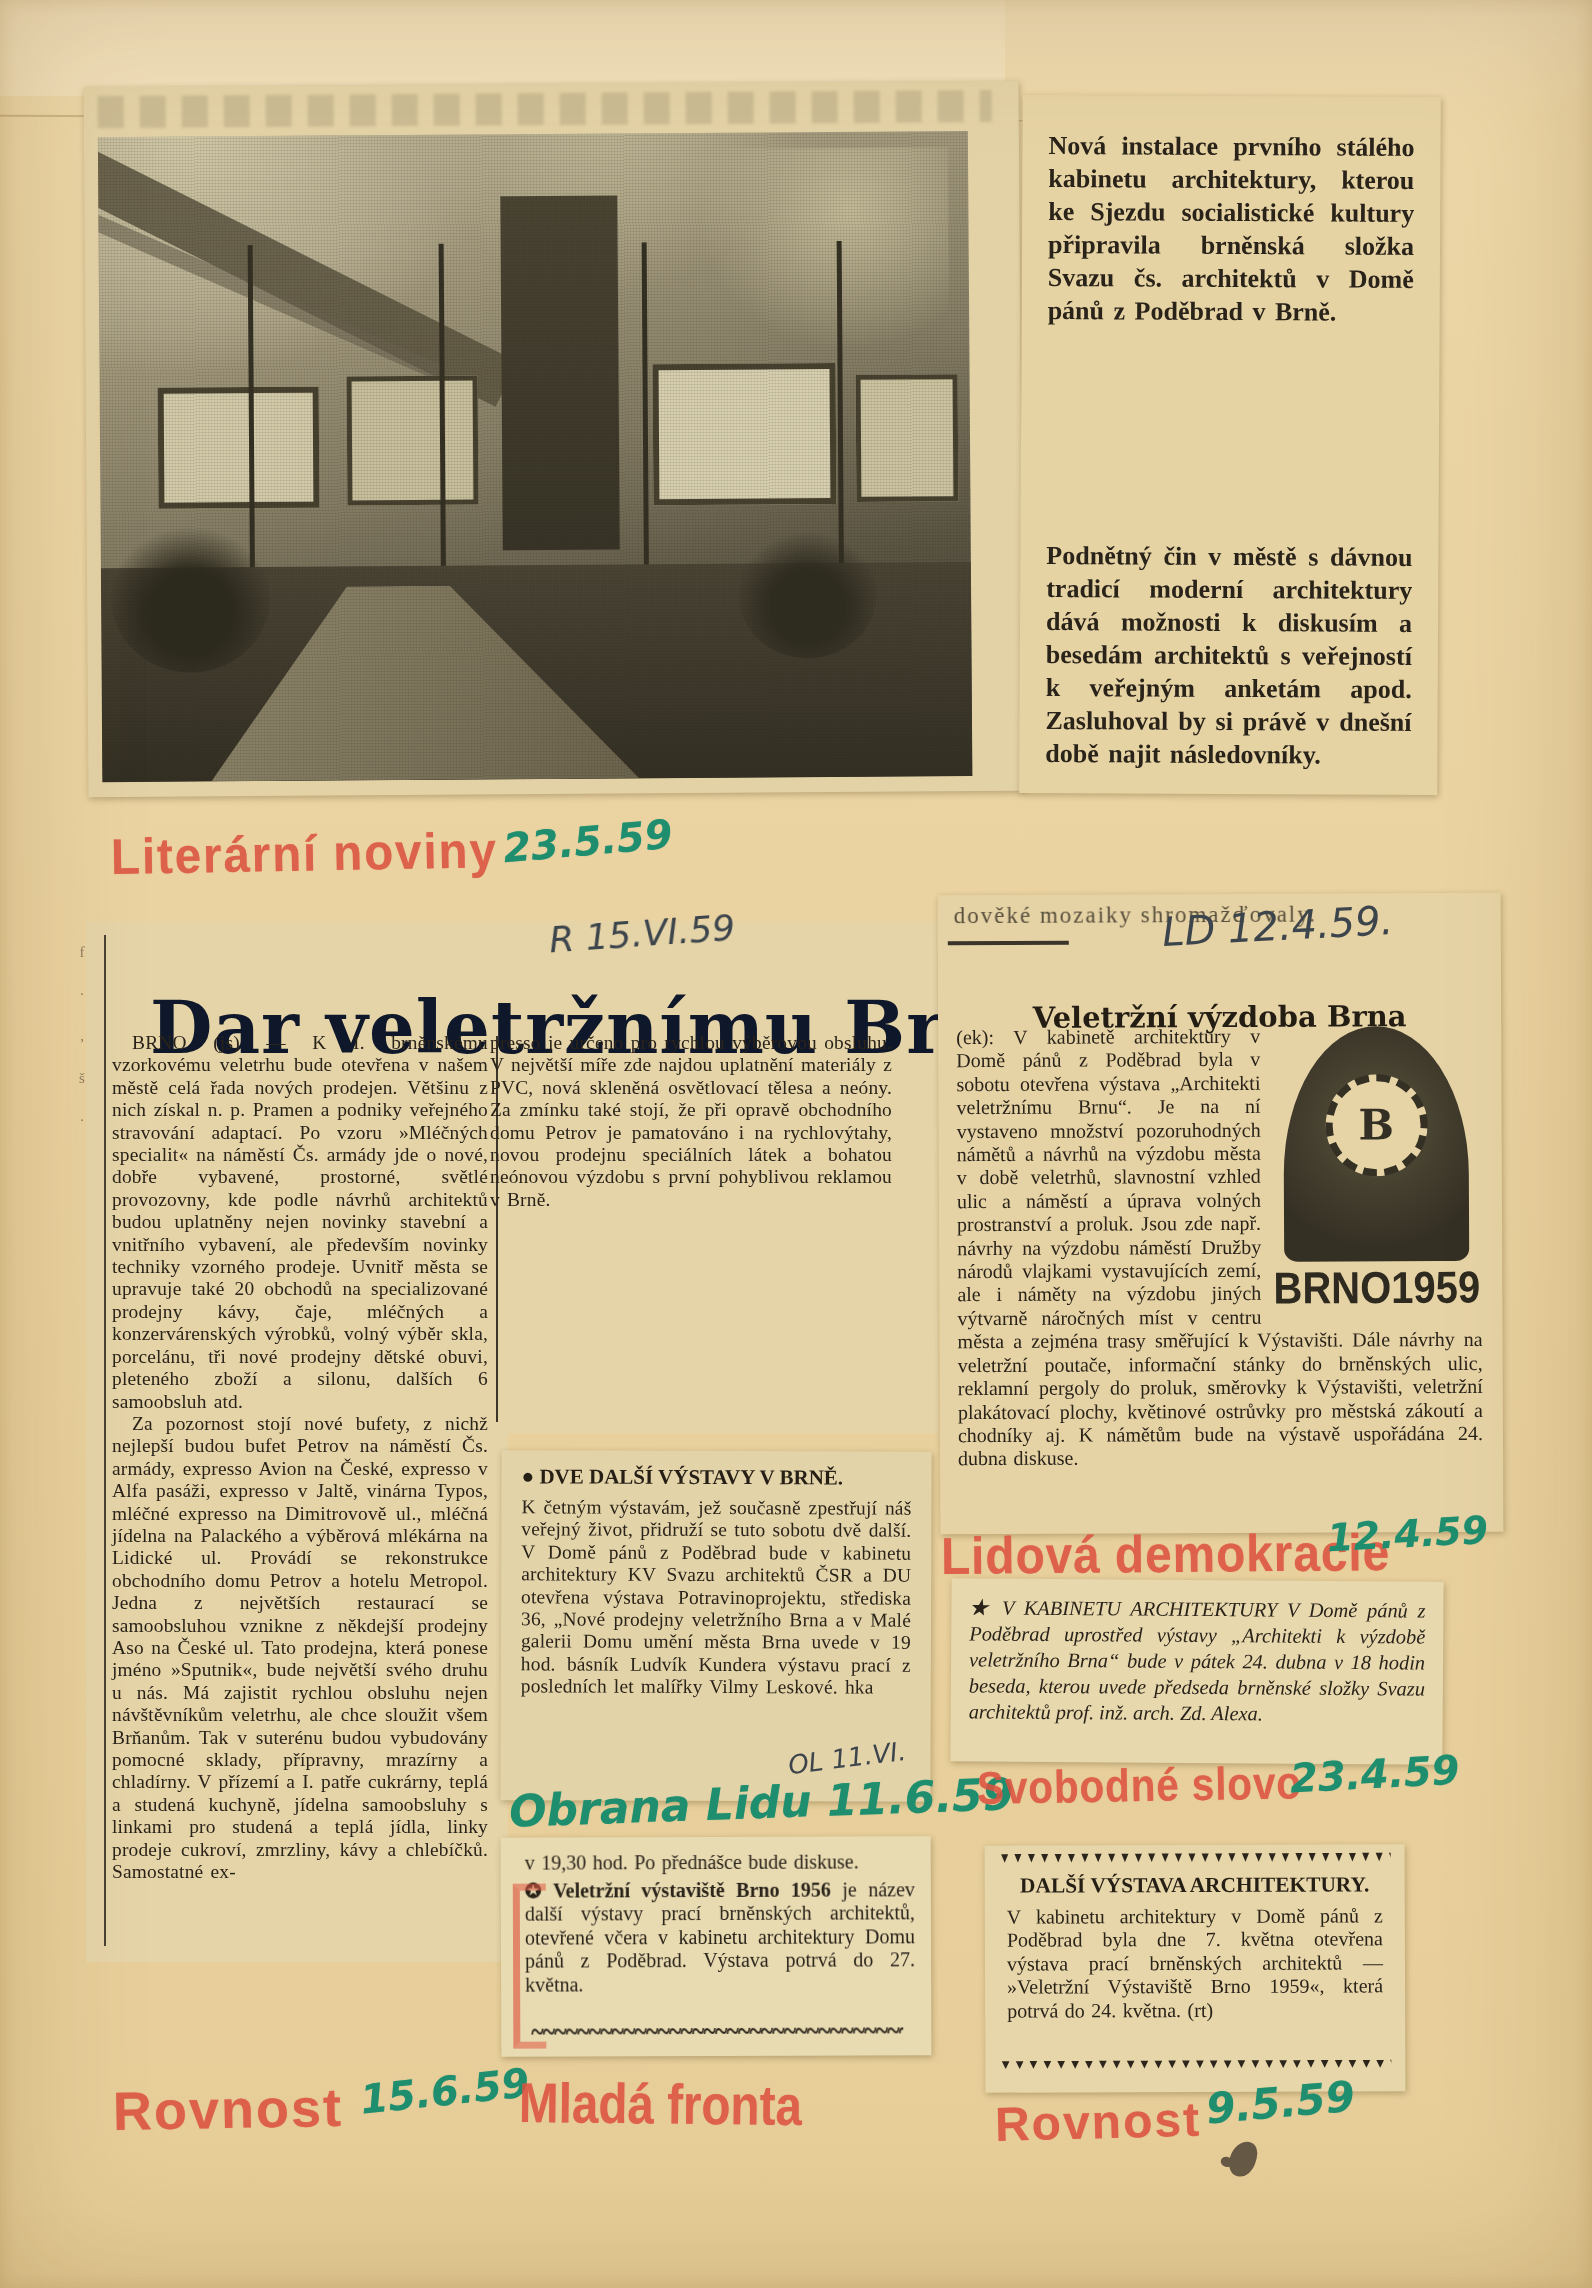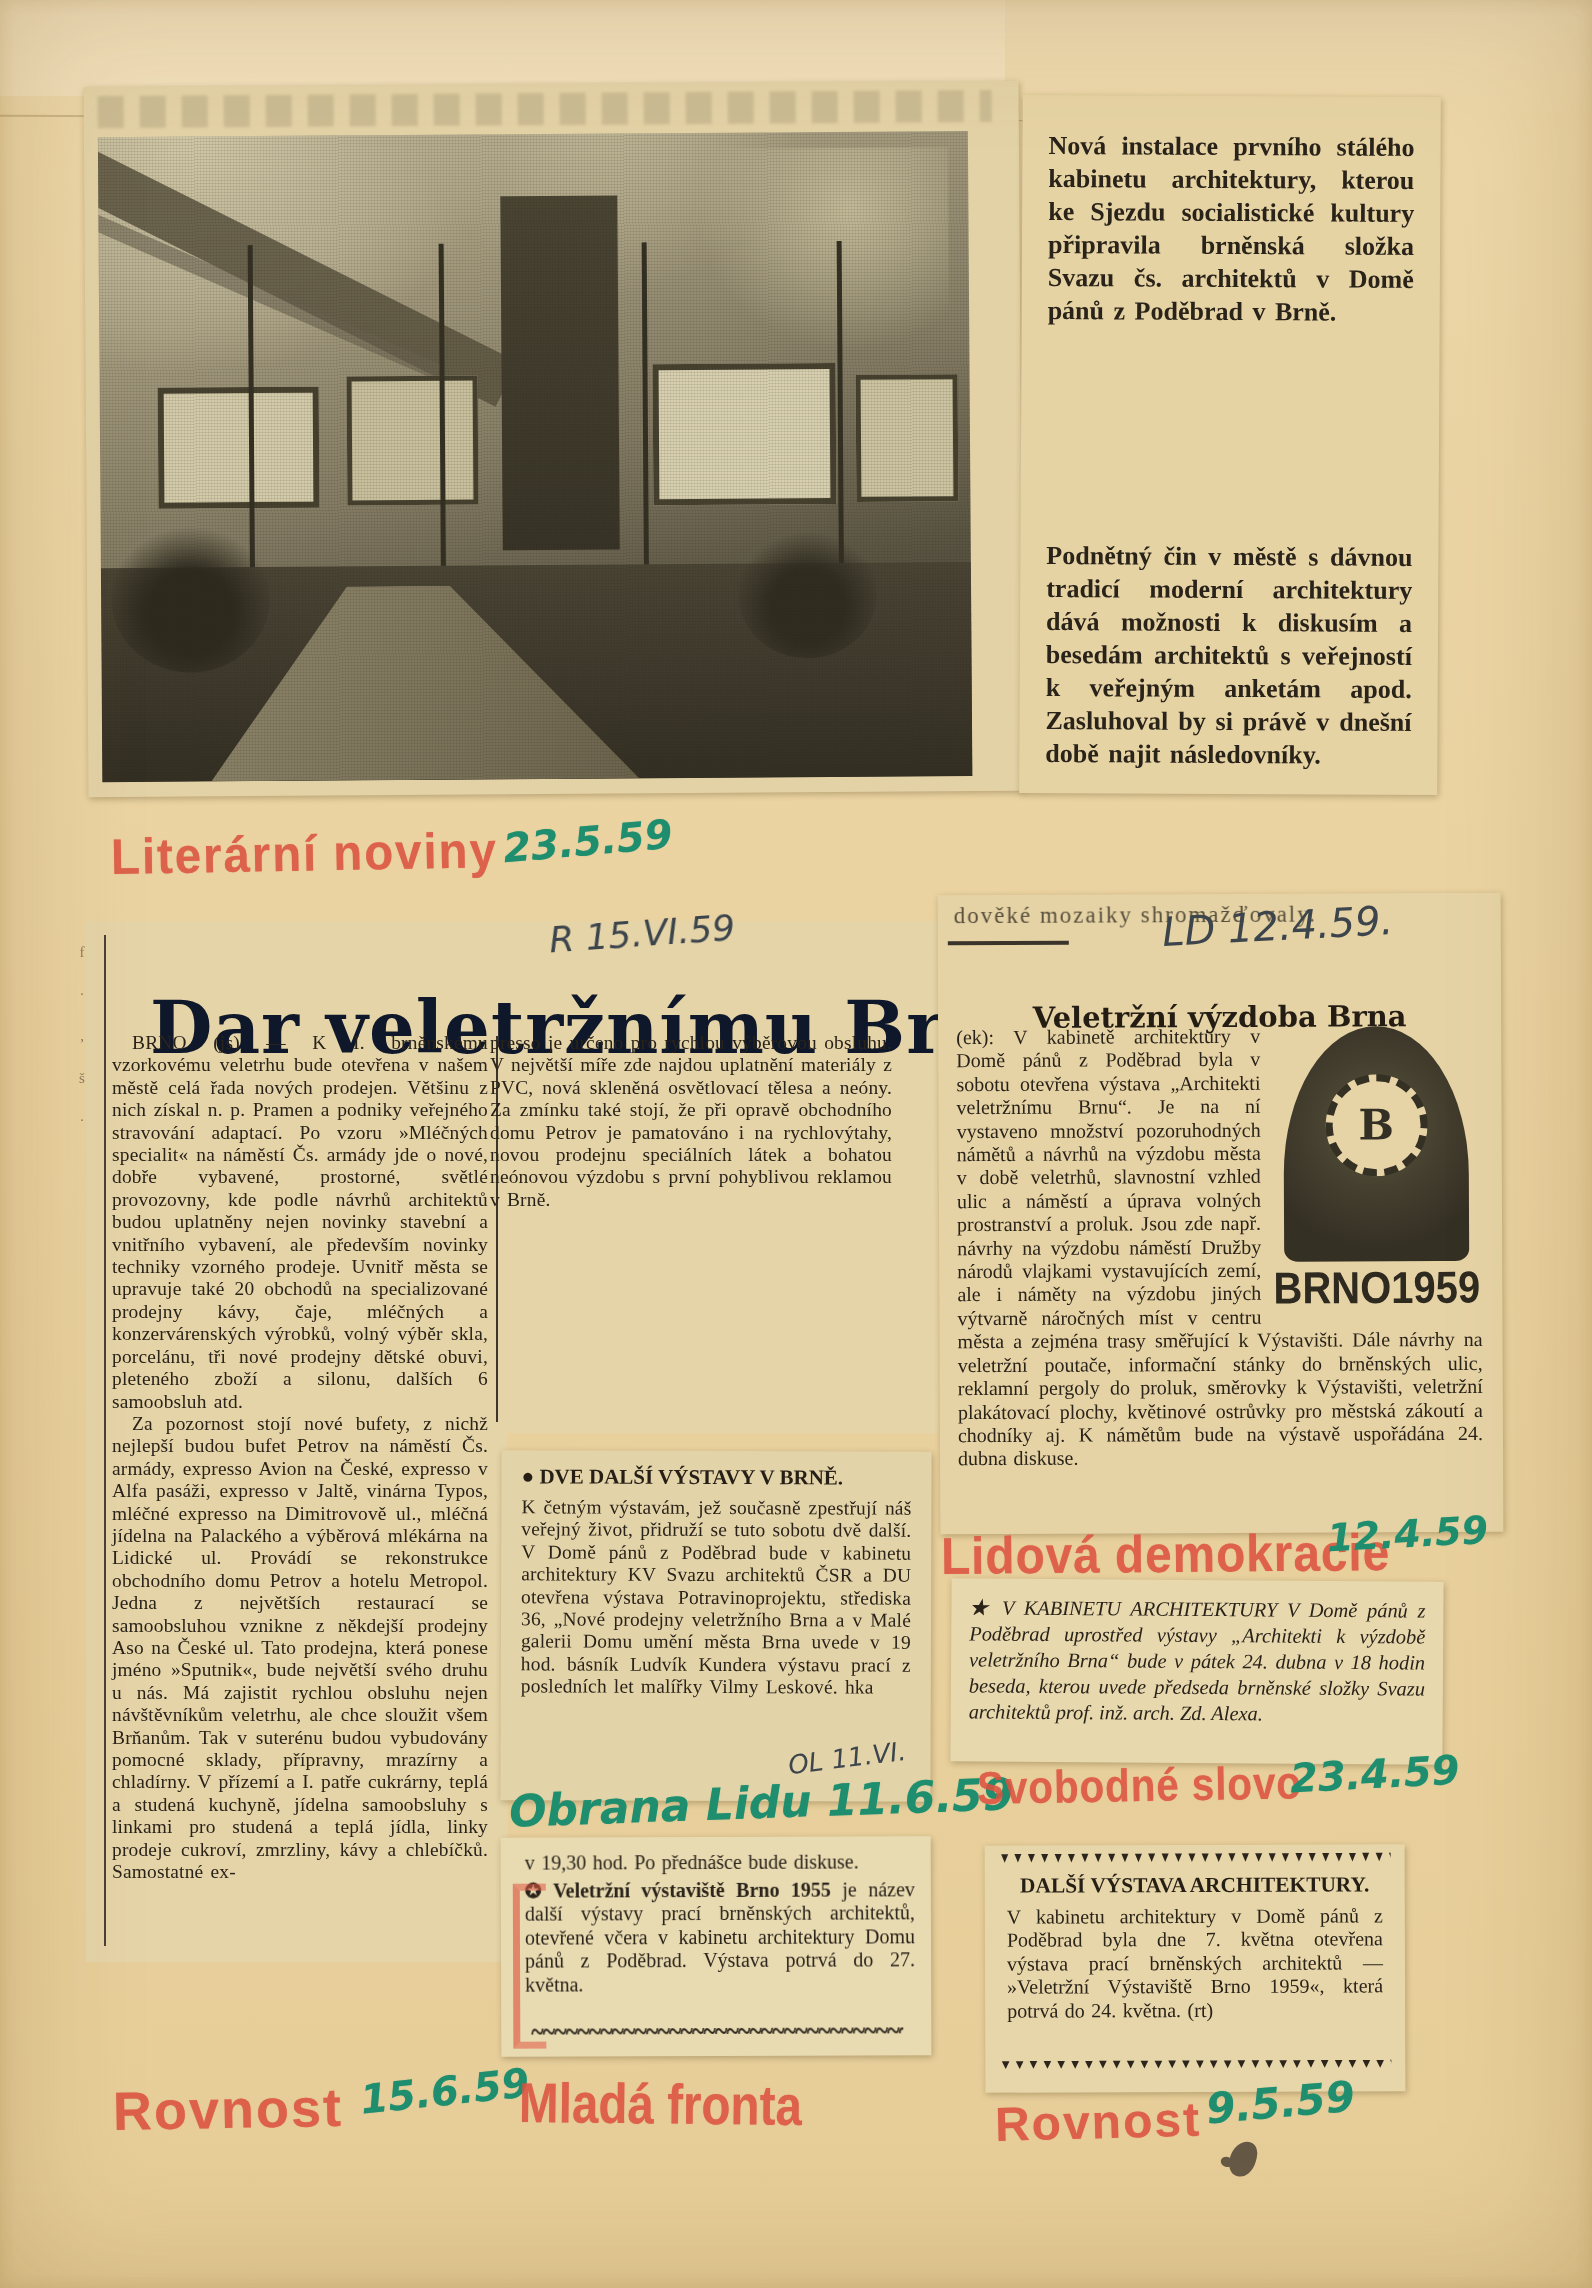--- a/index.html
+++ b/index.html
@@ -190,21 +190,21 @@
       <span class="sig">hka</span>
     </p>
   </div>
   <div class="hw pencil" style="left:788px;top:1743px;font-size:26px;transform:rotate(-7deg);">OL 11.VI.</div>
   <div class="hw ink" style="left:509px;top:1777px;font-size:44px;transform:rotate(-2deg);">Obrana Lidu 11.6.59</div>
 
   <div class="paper clip-mf">
     <p class="np md mf-line1">v 19,30 hod. Po přednášce bude diskuse.</p>
     <p class="np md mf-item">
       <b>✪</b>
-      <b>Veletržní výstaviště Brno 1955</b>
+      <b>Veletržní výstaviště Brno 1956</b>
       <span>je název další výstavy prací brněnských architektů, otevřené včera v kabinetu architektury Domu pánů z Poděbrad. Výstava potrvá do 27. května.</span>
     </p>
     <div class="bracket"></div>
     <div class="wave">~~~~~~~~~~~~~~~~~~~~~~~~~~~~~~~~~~~~</div>
   </div>
 
   <div class="paper clip-right">
     <div class="frag">dověké mozaiky shromažďovaly.</div>
     <div class="fragrule"></div>
     <h2 class="r-title">Veletržní výzdoba Brna</h2>

